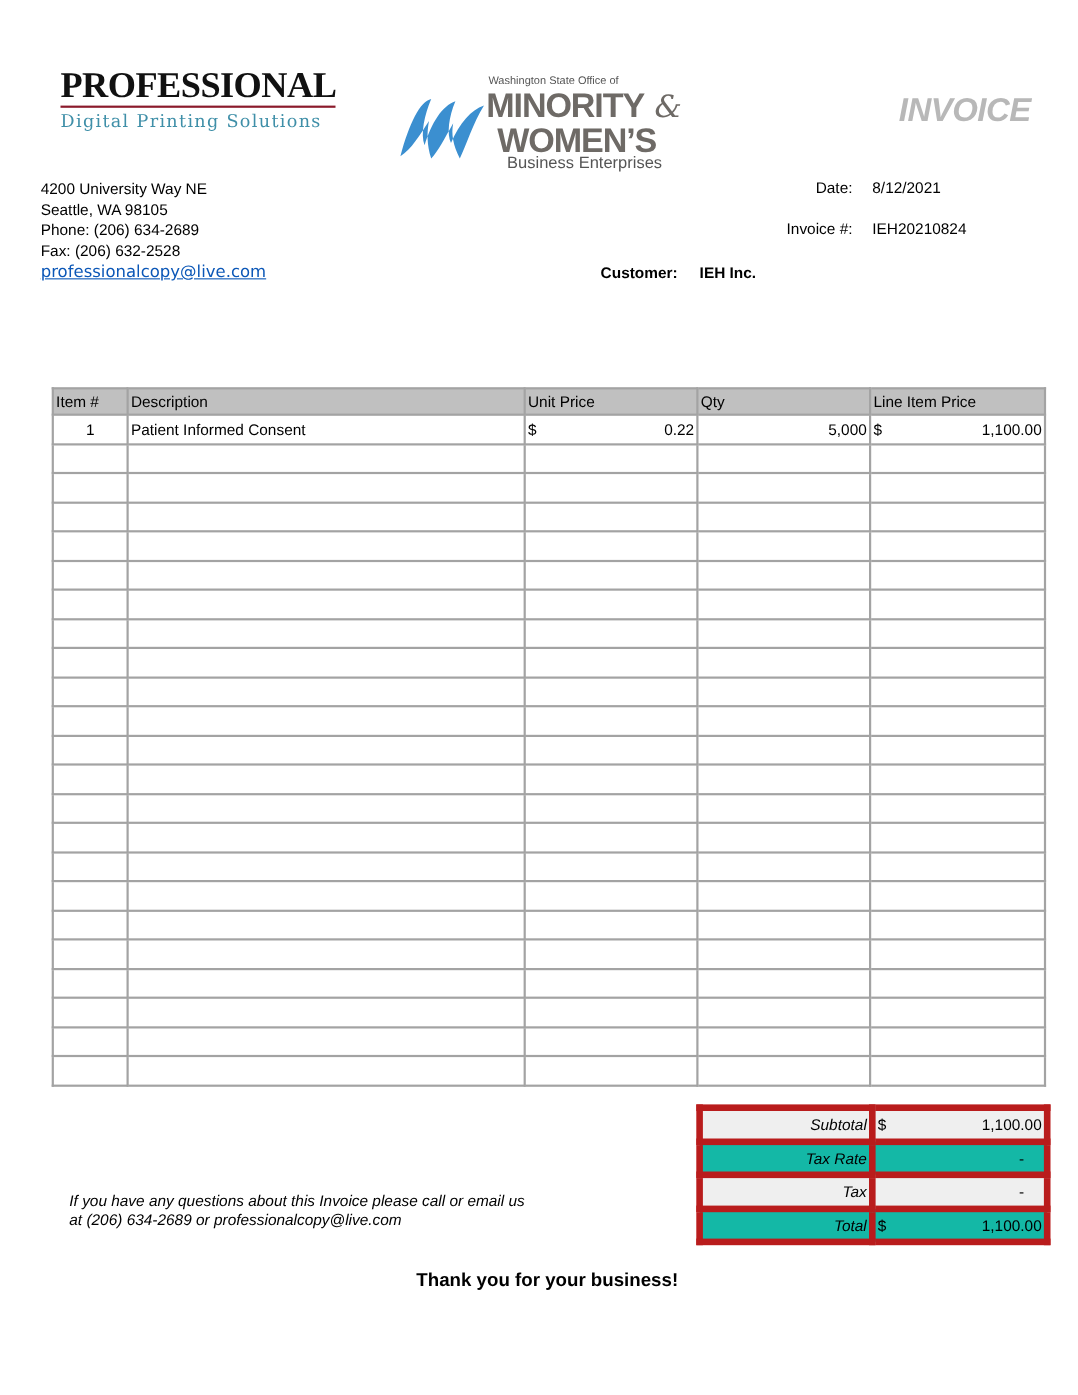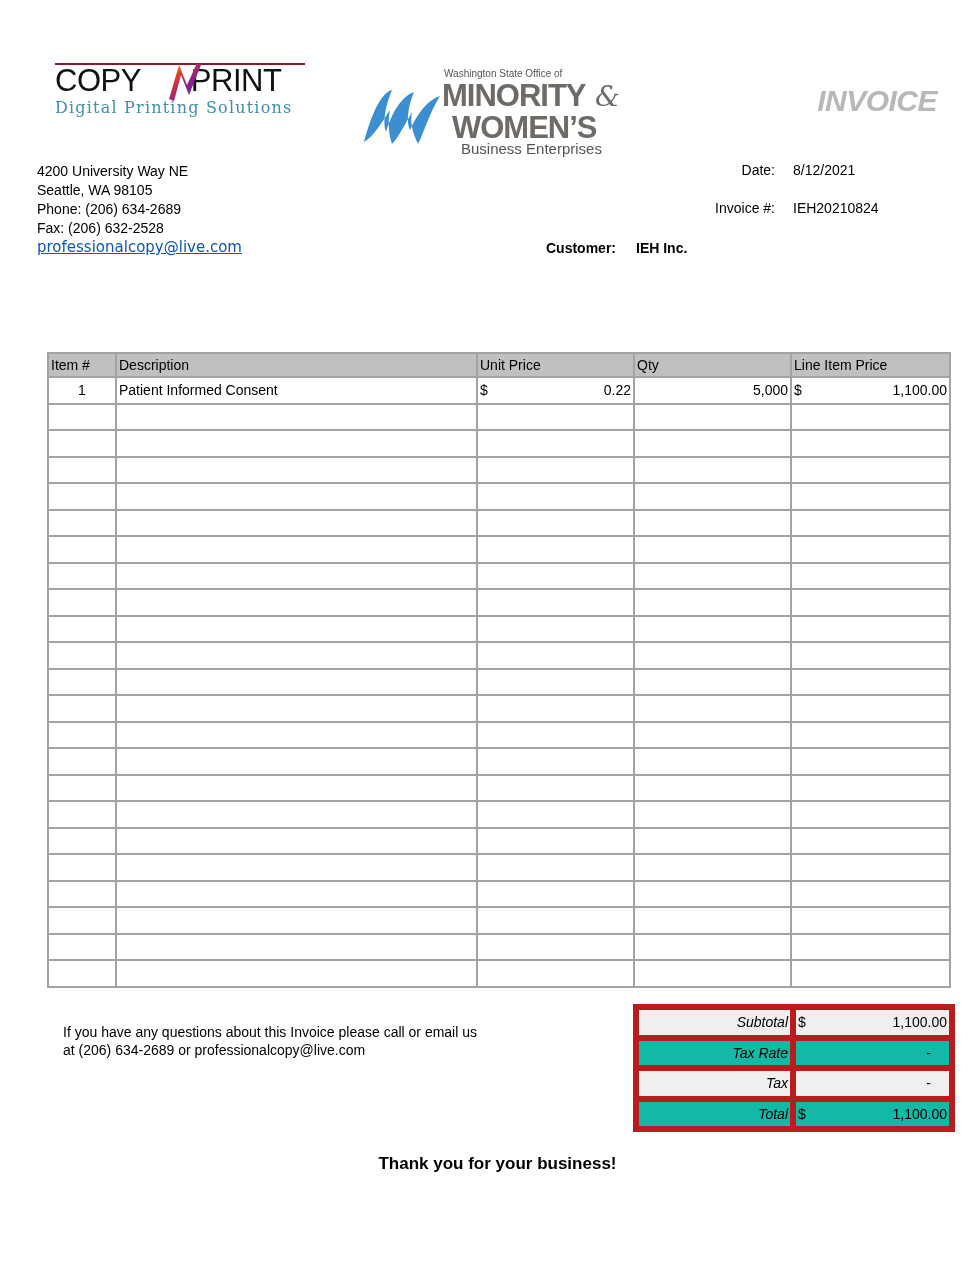--- a/index.html
+++ b/index.html
@@ -26,42 +26,29 @@
   table.items { position:absolute; left:47px; top:352px; border-collapse:collapse; width:902px; table-layout:fixed; }
   table.items th, table.items td { border:2px solid #a3a3a3; height:24.5px; padding:0 2px; font-size:14px; }
   table.items th { background:#c0c0c0; font-weight:normal; text-align:left; height:22px; }
   .num { text-align:right; }
   .cur { display:flex; justify-content:space-between; }
   table.totals { position:absolute; left:633px; top:1004px; border-collapse:collapse; width:316px; table-layout:fixed; }
   table.totals td { border:6px solid #b91c1c; height:24.5px; font-size:14px; padding:0 2px; }
   table.totals td.lbl { font-style:italic; text-align:right; }
   .row-a td { background:#efefef; }
   .row-b td { background:#14b8a6; }
-  .note { left:63px; top:1023px; font-size:14px; line-height:18px; width:420px; }
+  .note { left:63px; top:1082px; font-size:14px; line-height:18px; width:420px;font-style:italic; }
   .thanks { left:0; width:995px; top:1154px; text-align:center; font-size:17px; font-weight:bold; }
 </style>
 </head>
 <body>
 
 <div class="abs logo1">
+  <div class="prof">PROFESSIONAL</div>
   <div class="rule"></div>
-  <div class="cp">
-    <span>COPY</span><span style="display:inline-block;width:50px"></span><span>PRINT</span>
-    <svg class="n" viewBox="0 0 40 44">
-      <defs>
-          <linearGradient id="rb" x1="0" y1="0" x2="1" y2="1">
-        <stop offset="0" stop-color="#f5d000"></stop>
-            <stop offset=".3" stop-color="#e23a2a"></stop>
-            <stop offset=".6" stop-color="#8a1f8f"></stop>
-            <stop offset="1" stop-color="#1c3f9a"></stop>
-          </linearGradient>
-        </defs>
-      <path d="M4 40 L14 6 L22 26 L32 4 L36 6 L24 36 L16 16 L9 42 Z" fill="url(#rb)"></path>
-    </svg>
-  </div>
   <div class="dps">Digital Printing Solutions</div>
 </div>
 
 <div class="abs logo2">
   <svg class="wave" viewBox="0 0 80 66">
     <path d="M2 60 C10 30 20 10 30 8 C24 22 20 40 24 50 C30 30 40 14 52 10 C46 24 44 40 48 48 C56 30 66 18 78 14 C68 30 62 50 56 62 C50 50 48 40 50 30 C42 44 36 56 30 62 C26 50 26 38 28 28 C20 40 12 54 2 60 Z" fill="#3b8fd0"></path>
   </svg>
   <div class="t1">Washington State Office of</div>
   <div class="t2">MINORITY</div>
   <div class="amp">&amp;</div>

